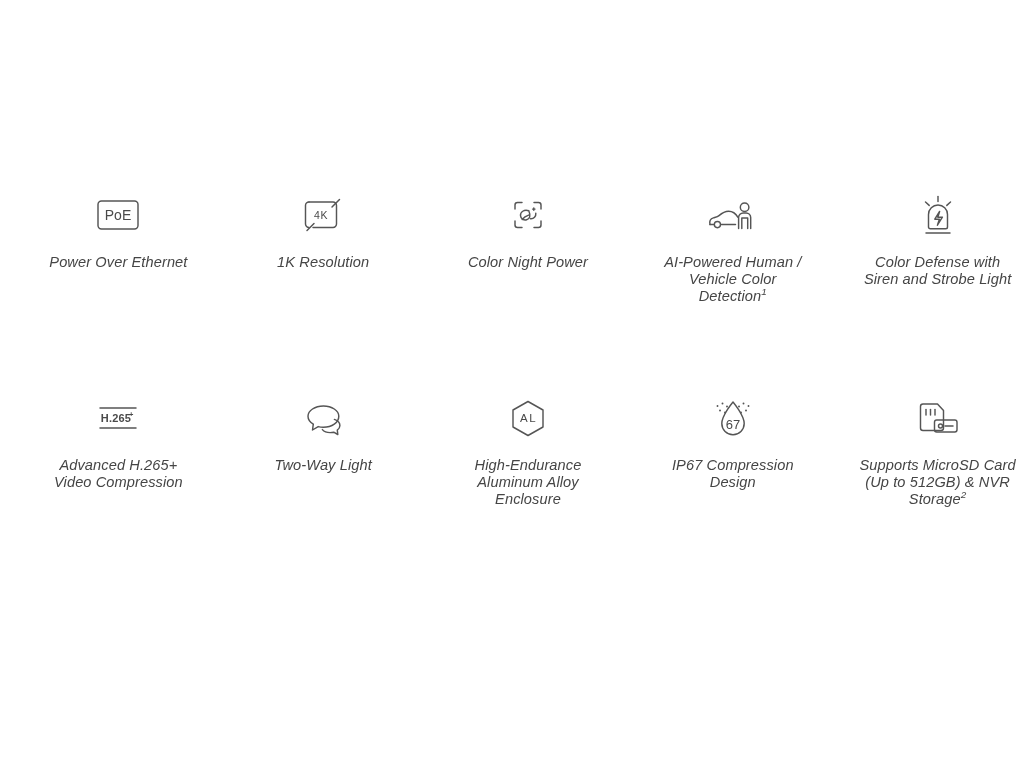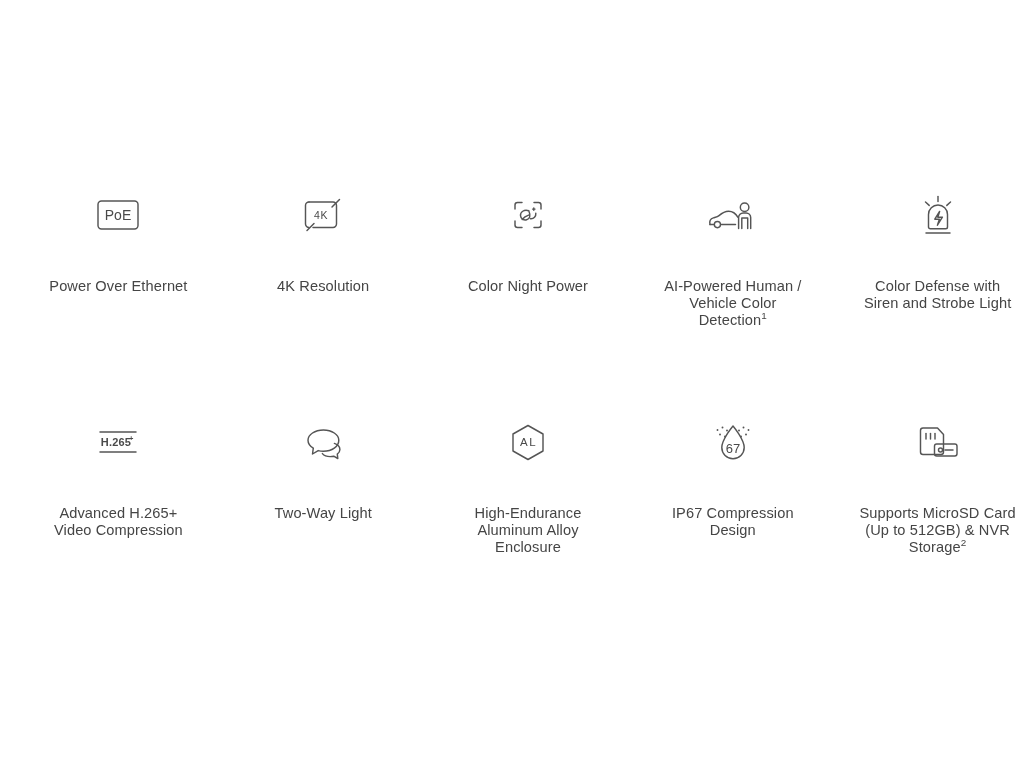--- a/index.html
+++ b/index.html
@@ -43,28 +43,29 @@
     display: flex;
     align-items: center;
     justify-content: center;
     margin-bottom: 0;
   }
   .feature-icon svg {
     display: block;
     overflow: visible;
   }
   .feature-label {
-    margin-top: 34px;
+    margin-top: 10px;
     font-size: 14.6px;
     line-height: 17px;
     color: #454545;
     text-align: center;
     letter-spacing: 0.1px;
     max-width: 170px;
     white-space: pre-line;
+    font-style: italic;
   }
   .feature-cell.wide .feature-label {
     max-width: 180px;
   }
   
   .st {
     fill: none;
     stroke: #555555;
     stroke-width: 1.45;
     stroke-linecap: round;
@@ -128,21 +129,21 @@
     <div class="feature-cell">
       <div class="feature-icon">
         <svg width="52" height="42" viewBox="0 0 52 42" aria-hidden="true">
           <path class="st" d="M12 8 H36 a3.5 3.5 0 0 1 3.5 3.5 V30 a3.5 3.5 0 0 1 -3.5 3.5 H16"></path>
           <path class="st" d="M12 8 a3.5 3.5 0 0 0 -3.5 3.5 V30 a3.5 3.5 0 0 0 3.5 3.5"></path>
           <line class="st" x1="35" y1="13" x2="42.5" y2="5.5"></line>
           <line class="st" x1="10" y1="36.5" x2="17" y2="29.5"></line>
           <text class="icon-text" x="24" y="25" text-anchor="middle">4K</text>
         </svg>
       </div>
-      <div class="feature-label">4K Resolution</div>
+      <div class="feature-label">1K Resolution</div>
     </div>
 
     <div class="feature-cell">
       <div class="feature-icon">
         <svg width="46" height="44" viewBox="0 0 46 44" aria-hidden="true">
 
           <path class="st" d="M10 16 V12 a2.5 2.5 0 0 1 2.5 -2.5 H17"></path>
           <path class="st" d="M29 9.5 H33.5 a2.5 2.5 0 0 1 2.5 2.5 V16"></path>
           <path class="st" d="M36 28 V32 a2.5 2.5 0 0 1 -2.5 2.5 H29"></path>
           <path class="st" d="M17 34.5 H12.5 A2.5 2.5 0 0 1 10 32 V28"></path>

